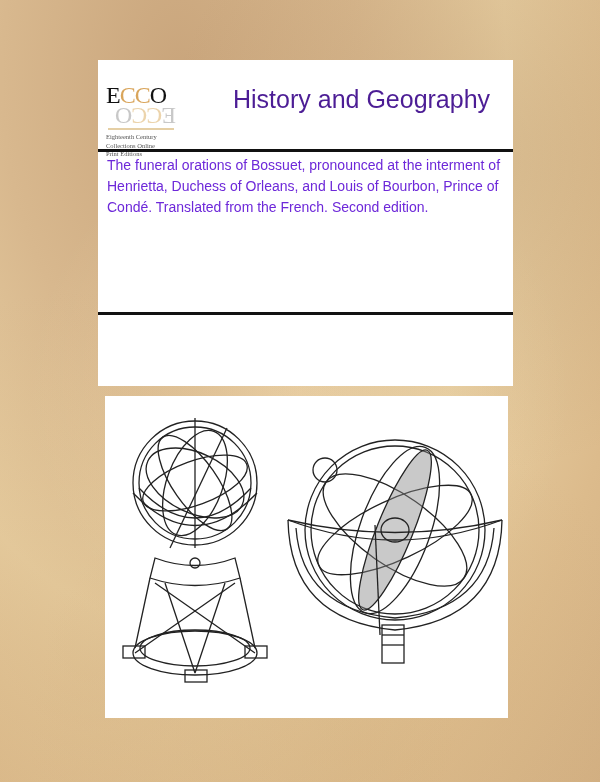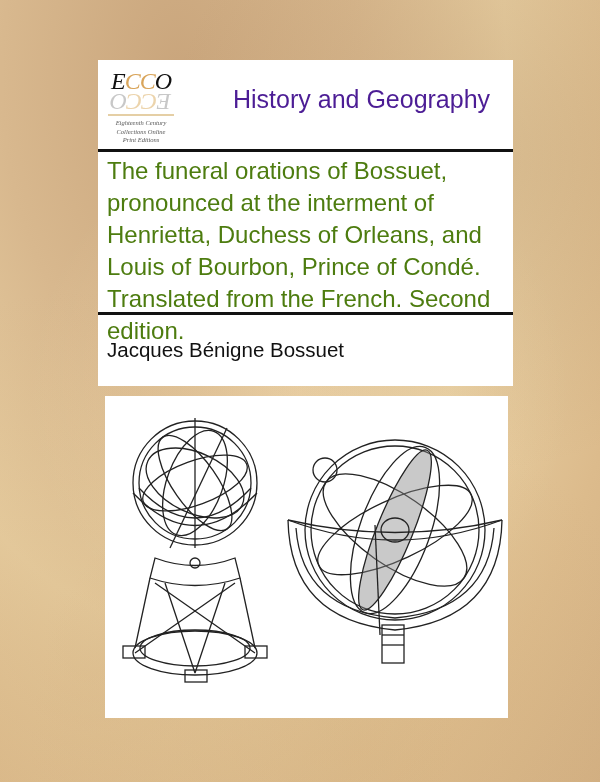--- a/index.html
+++ b/index.html
@@ -13,37 +13,37 @@
     background:
       radial-gradient(circle at 80% 20%, rgba(160,120,80,0.25), transparent 40%),
       radial-gradient(circle at 15% 85%, rgba(200,160,110,0.25), transparent 45%),
       radial-gradient(circle at 60% 95%, rgba(210,175,125,0.35), transparent 40%),
       radial-gradient(circle at 50% 50%, rgba(255,235,190,0.35), transparent 55%);
   }
   .title-panel {
     position:absolute; left:98px; top:60px; width:415px; height:326px; background:#fff;
   }
   .logo {
-    position:absolute; left:8px; top:10px; width:70px; text-align:center;font-style:italic;
+    position:absolute; left:8px; top:24px; width:70px; 
   }
   .logo-top { font-family:"Liberation Serif", serif; font-size:24px; color:#111; line-height:22px; letter-spacing:-1px; }
   .logo-top .c { color:#d9a55b; }
   .logo-bottom { font-family:"Liberation Serif", serif; font-size:24px; color:#c8c8c8; line-height:20px; letter-spacing:-1px; transform:scaleY(-1) scaleX(-1); height:20px; }
   .logo-bottom .c { color:#ecd4ac; }
   .logo-rule { height:2px; background:#e5cfa5; margin:2px 2px 3px 2px; }
   .logo-caption { font-family:"Liberation Serif", serif; font-size:6.5px; color:#555; line-height:8.5px; }
   .series {
     position:absolute; left:135px; top:25px; font-size:25px; color:#4c1d95; white-space:nowrap;
   }
   .rule { position:absolute; left:0; width:415px; height:3px; background:#111; }
   .rule1 { top:89px; }
   .rule2 { top:252px; }
   .book-title {
     position:absolute; left:9px; top:95px; width:400px;
-    font-size:24px; line-height:32px; color:#4d7c0f;
+    font-size:14px; line-height:21px; color:#6d28d9;
   }
   .author {
     position:absolute; left:9px; top:278px; font-size:20.5px; color:#111;
   }
   .image-panel {
     position:absolute; left:105px; top:396px; width:403px; height:322px; background:#fff;
   }
   .image-panel svg { position:absolute; }
 </style>
 </head>
@@ -59,21 +59,20 @@
     <div class="logo-caption">
       <div>Eighteenth Century</div>
       <div>Collections Online</div>
       <div>Print Editions</div>
     </div>
   </div>
   <div class="series">History and Geography</div>
   <div class="rule rule1"></div>
   <div class="book-title">The funeral orations of Bossuet, pronounced at the interment of Henrietta, Duchess of Orleans, and Louis of Bourbon, Prince of Condé. Translated from the French. Second edition.</div>
   <div class="rule rule2"></div>
-  <div class="author">Jacques Bénigne Bossuet</div>
 </div>
 
 <div class="image-panel">
 
   <svg width="180" height="300" viewBox="0 0 180 300" style="left:10px; top:12px;">
     <g fill="none" stroke="#222" stroke-width="1.3">
       <circle cx="80" cy="75" r="62"></circle>
       <circle cx="80" cy="75" r="56"></circle>
       <ellipse cx="80" cy="75" rx="55" ry="22" transform="rotate(-20 80 75)"></ellipse>
       <ellipse cx="80" cy="75" rx="52" ry="30" transform="rotate(25 80 75)"></ellipse>

